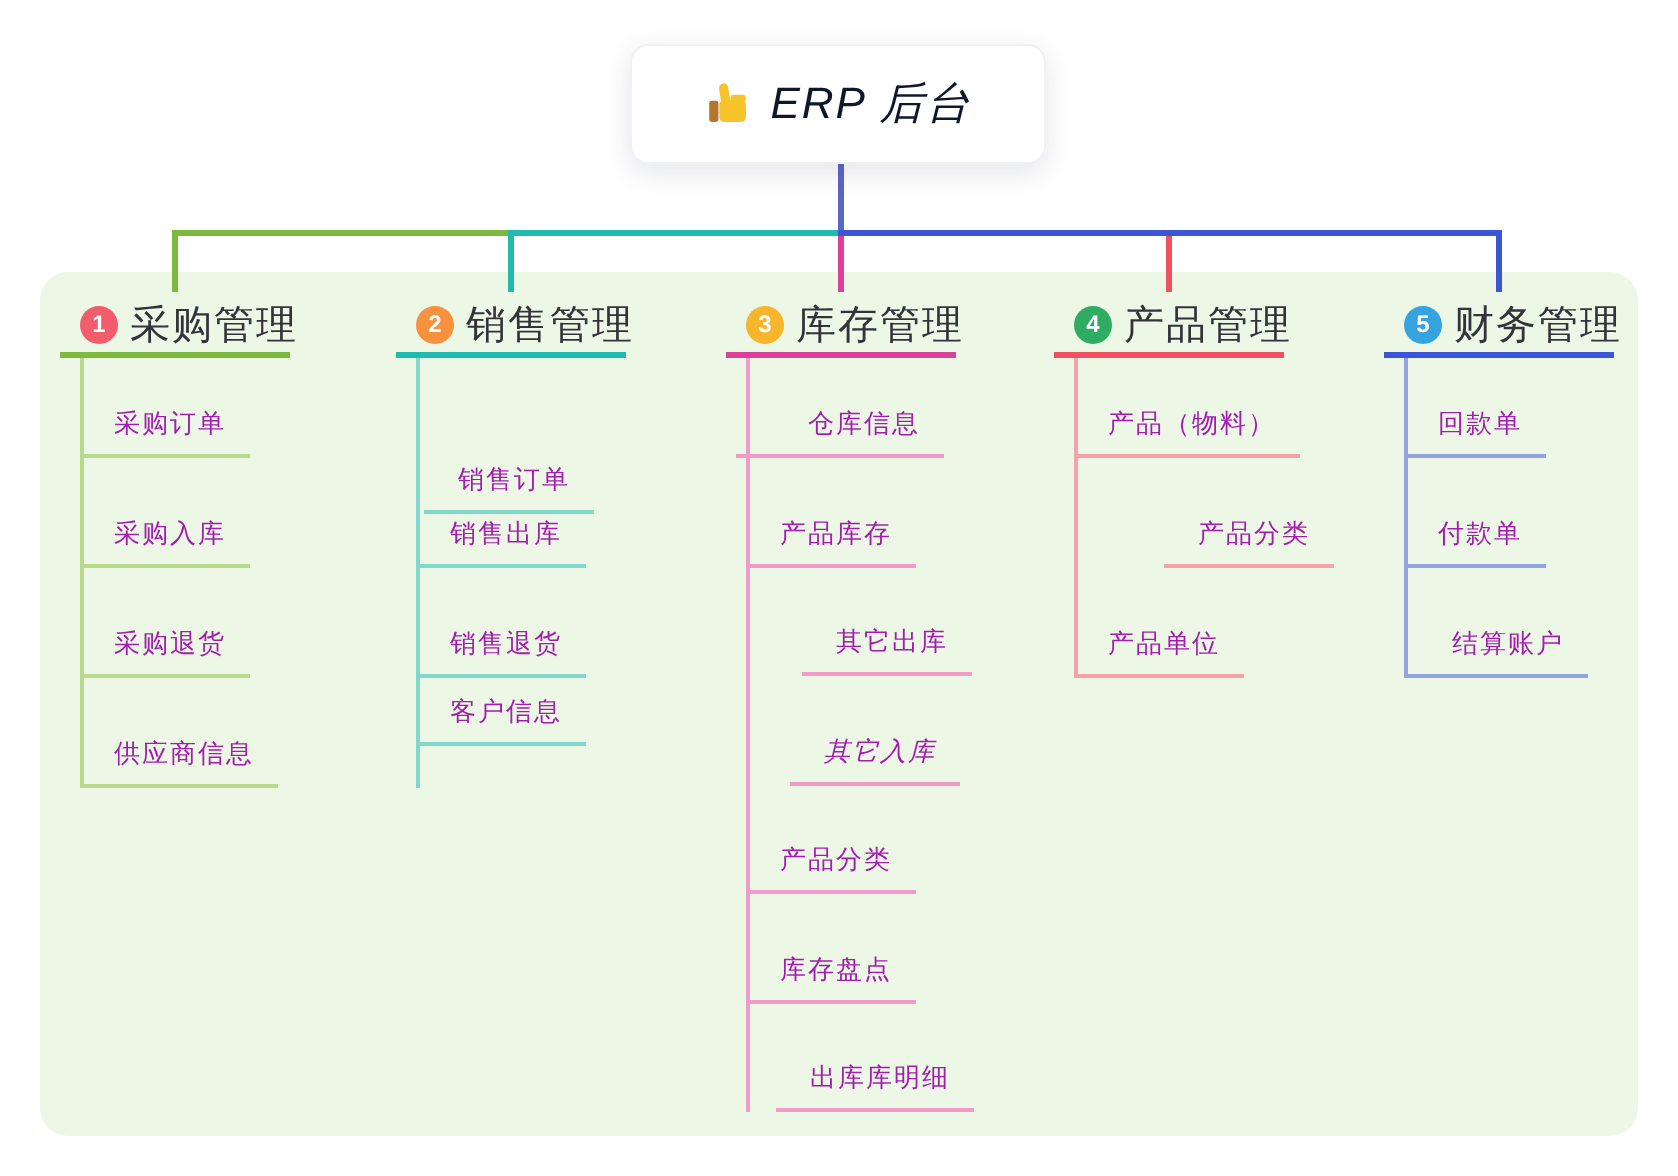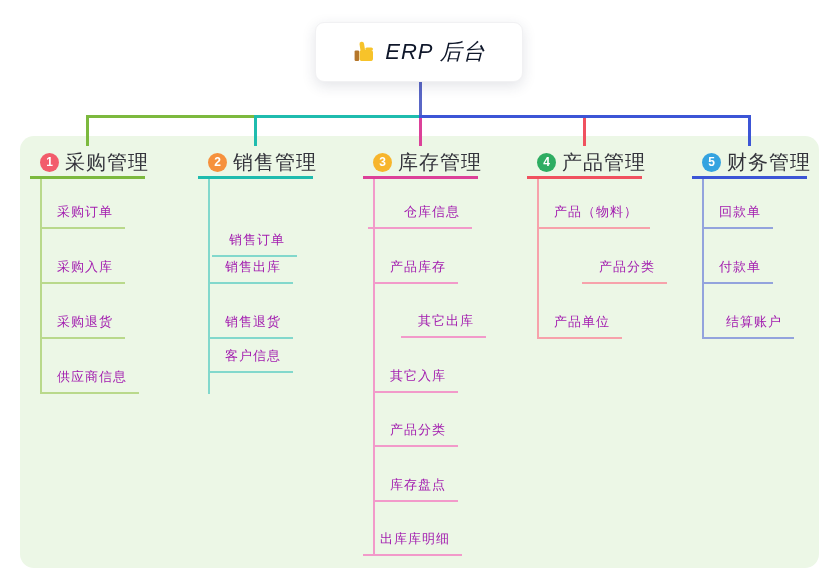--- a/index.html
+++ b/index.html
@@ -106,30 +106,30 @@
     <div class="abs spine" style="left: 373px; top: 179px; width: 2px; height: 377px; background: rgb(242, 154, 202);"></div>
     <div class="abs child-node" style="left: 368px; top: 199px; border-bottom: 2px solid rgb(242, 154, 202); padding-left: 36px;">
       <span class="child-label">仓库信息</span>
     </div>
     <div class="abs child-node" style="left: 373px; top: 253.5px; border-bottom: 2px solid rgb(242, 154, 202);">
       <span class="child-label">产品库存</span>
     </div>
     <div class="abs child-node" style="left: 373px; top: 308px; border-bottom: 2px solid rgb(242, 154, 202); margin-left: 28px;">
       <span class="child-label">其它出库</span>
     </div>
-    <div class="abs child-node" style="left: 373px; top: 362.5px; border-bottom: 2px solid rgb(242, 154, 202);">
+    <div class="abs child-node" style="left: 395px; top: 362.5px; border-bottom: 2px solid rgb(242, 154, 202); font-style: italic;">
       <span class="child-label">其它入库</span>
     </div>
     <div class="abs child-node" style="left: 373px; top: 417px; border-bottom: 2px solid rgb(242, 154, 202);">
       <span class="child-label">产品分类</span>
     </div>
     <div class="abs child-node" style="left: 373px; top: 471.5px; border-bottom: 2px solid rgb(242, 154, 202);">
       <span class="child-label">库存盘点</span>
     </div>
-    <div class="abs child-node" style="left: 363px; top: 526px; border-bottom: 2px solid rgb(242, 154, 202);">
+    <div class="abs child-node" style="left: 388px; top: 526px; border-bottom: 2px solid rgb(242, 154, 202);">
       <span class="child-label">出库库明细</span>
     </div>
     <div class="abs branch-header" style="left: 527px; top: 148px; width: 115px; border-bottom: 3px solid rgb(240, 81, 95);">
       <span class="badge" style="background: rgb(46, 173, 98);">4</span>
       <span class="branch-label">产品管理</span>
     </div>
     <div class="abs spine" style="left: 537px; top: 179px; width: 2px; height: 160px; background: rgb(247, 162, 171);"></div>
     <div class="abs child-node" style="left: 537px; top: 199px; border-bottom: 2px solid rgb(247, 162, 171);">
       <span class="child-label">产品（物料）</span>
     </div>

